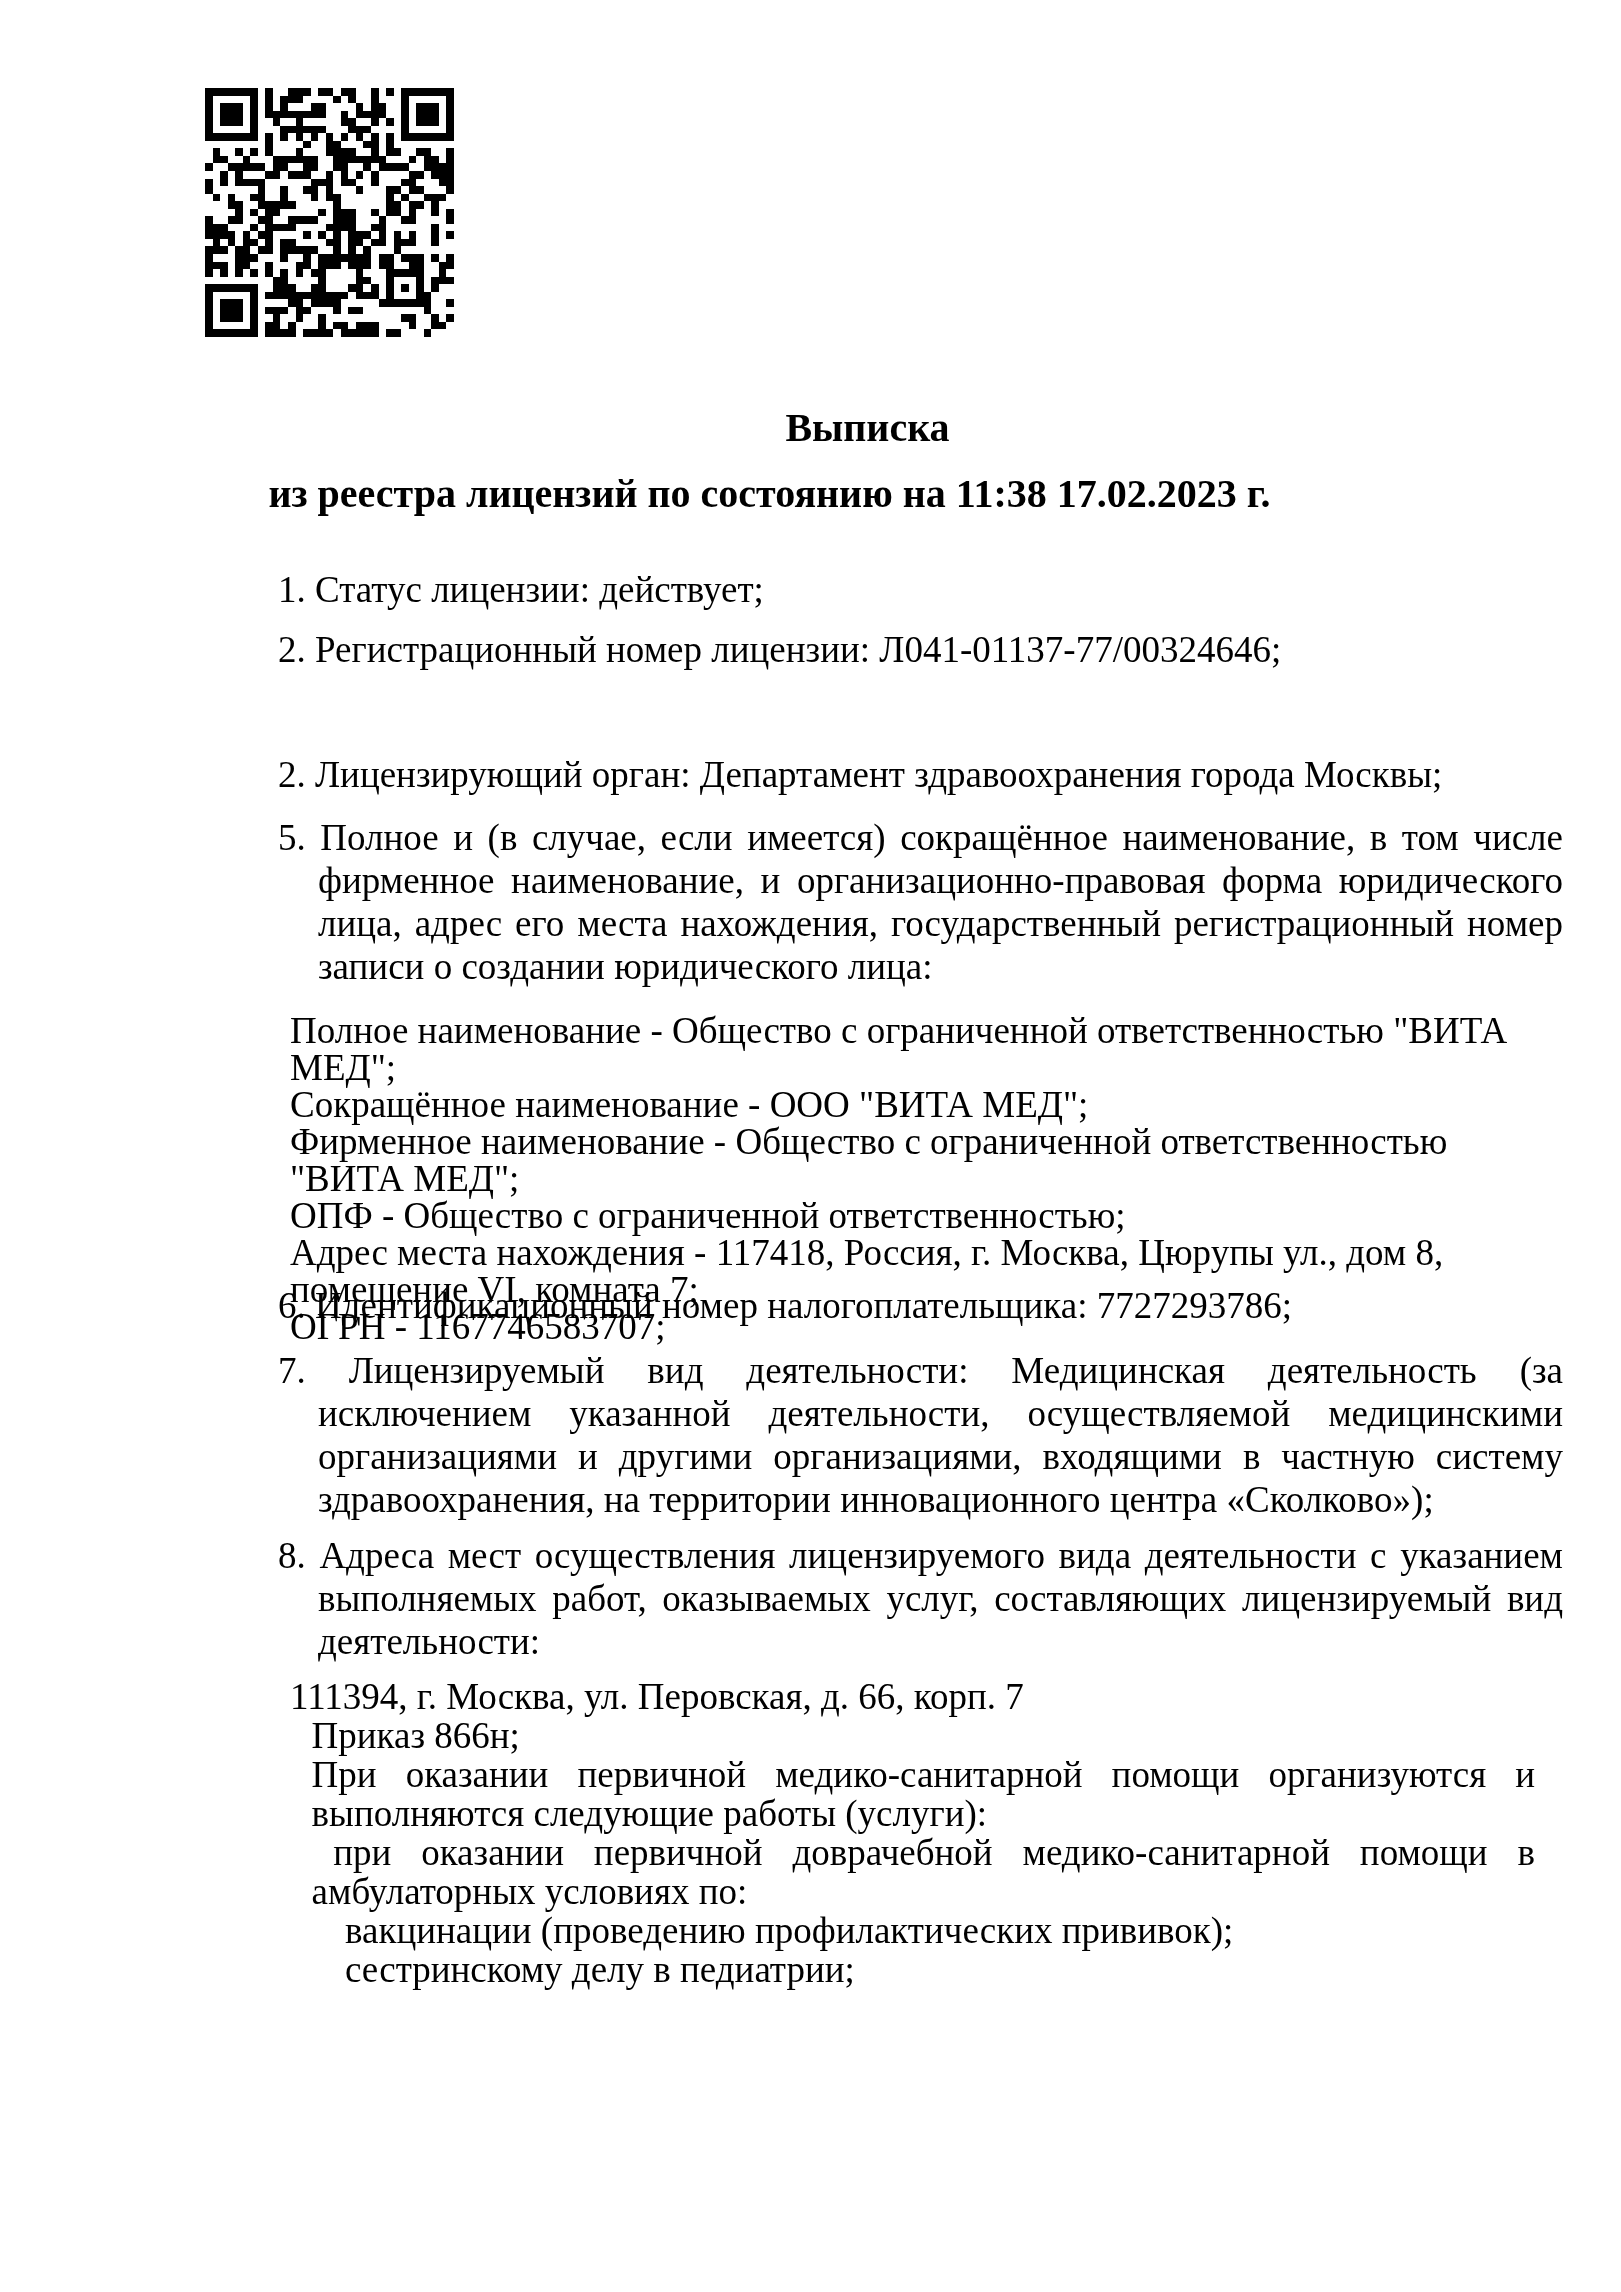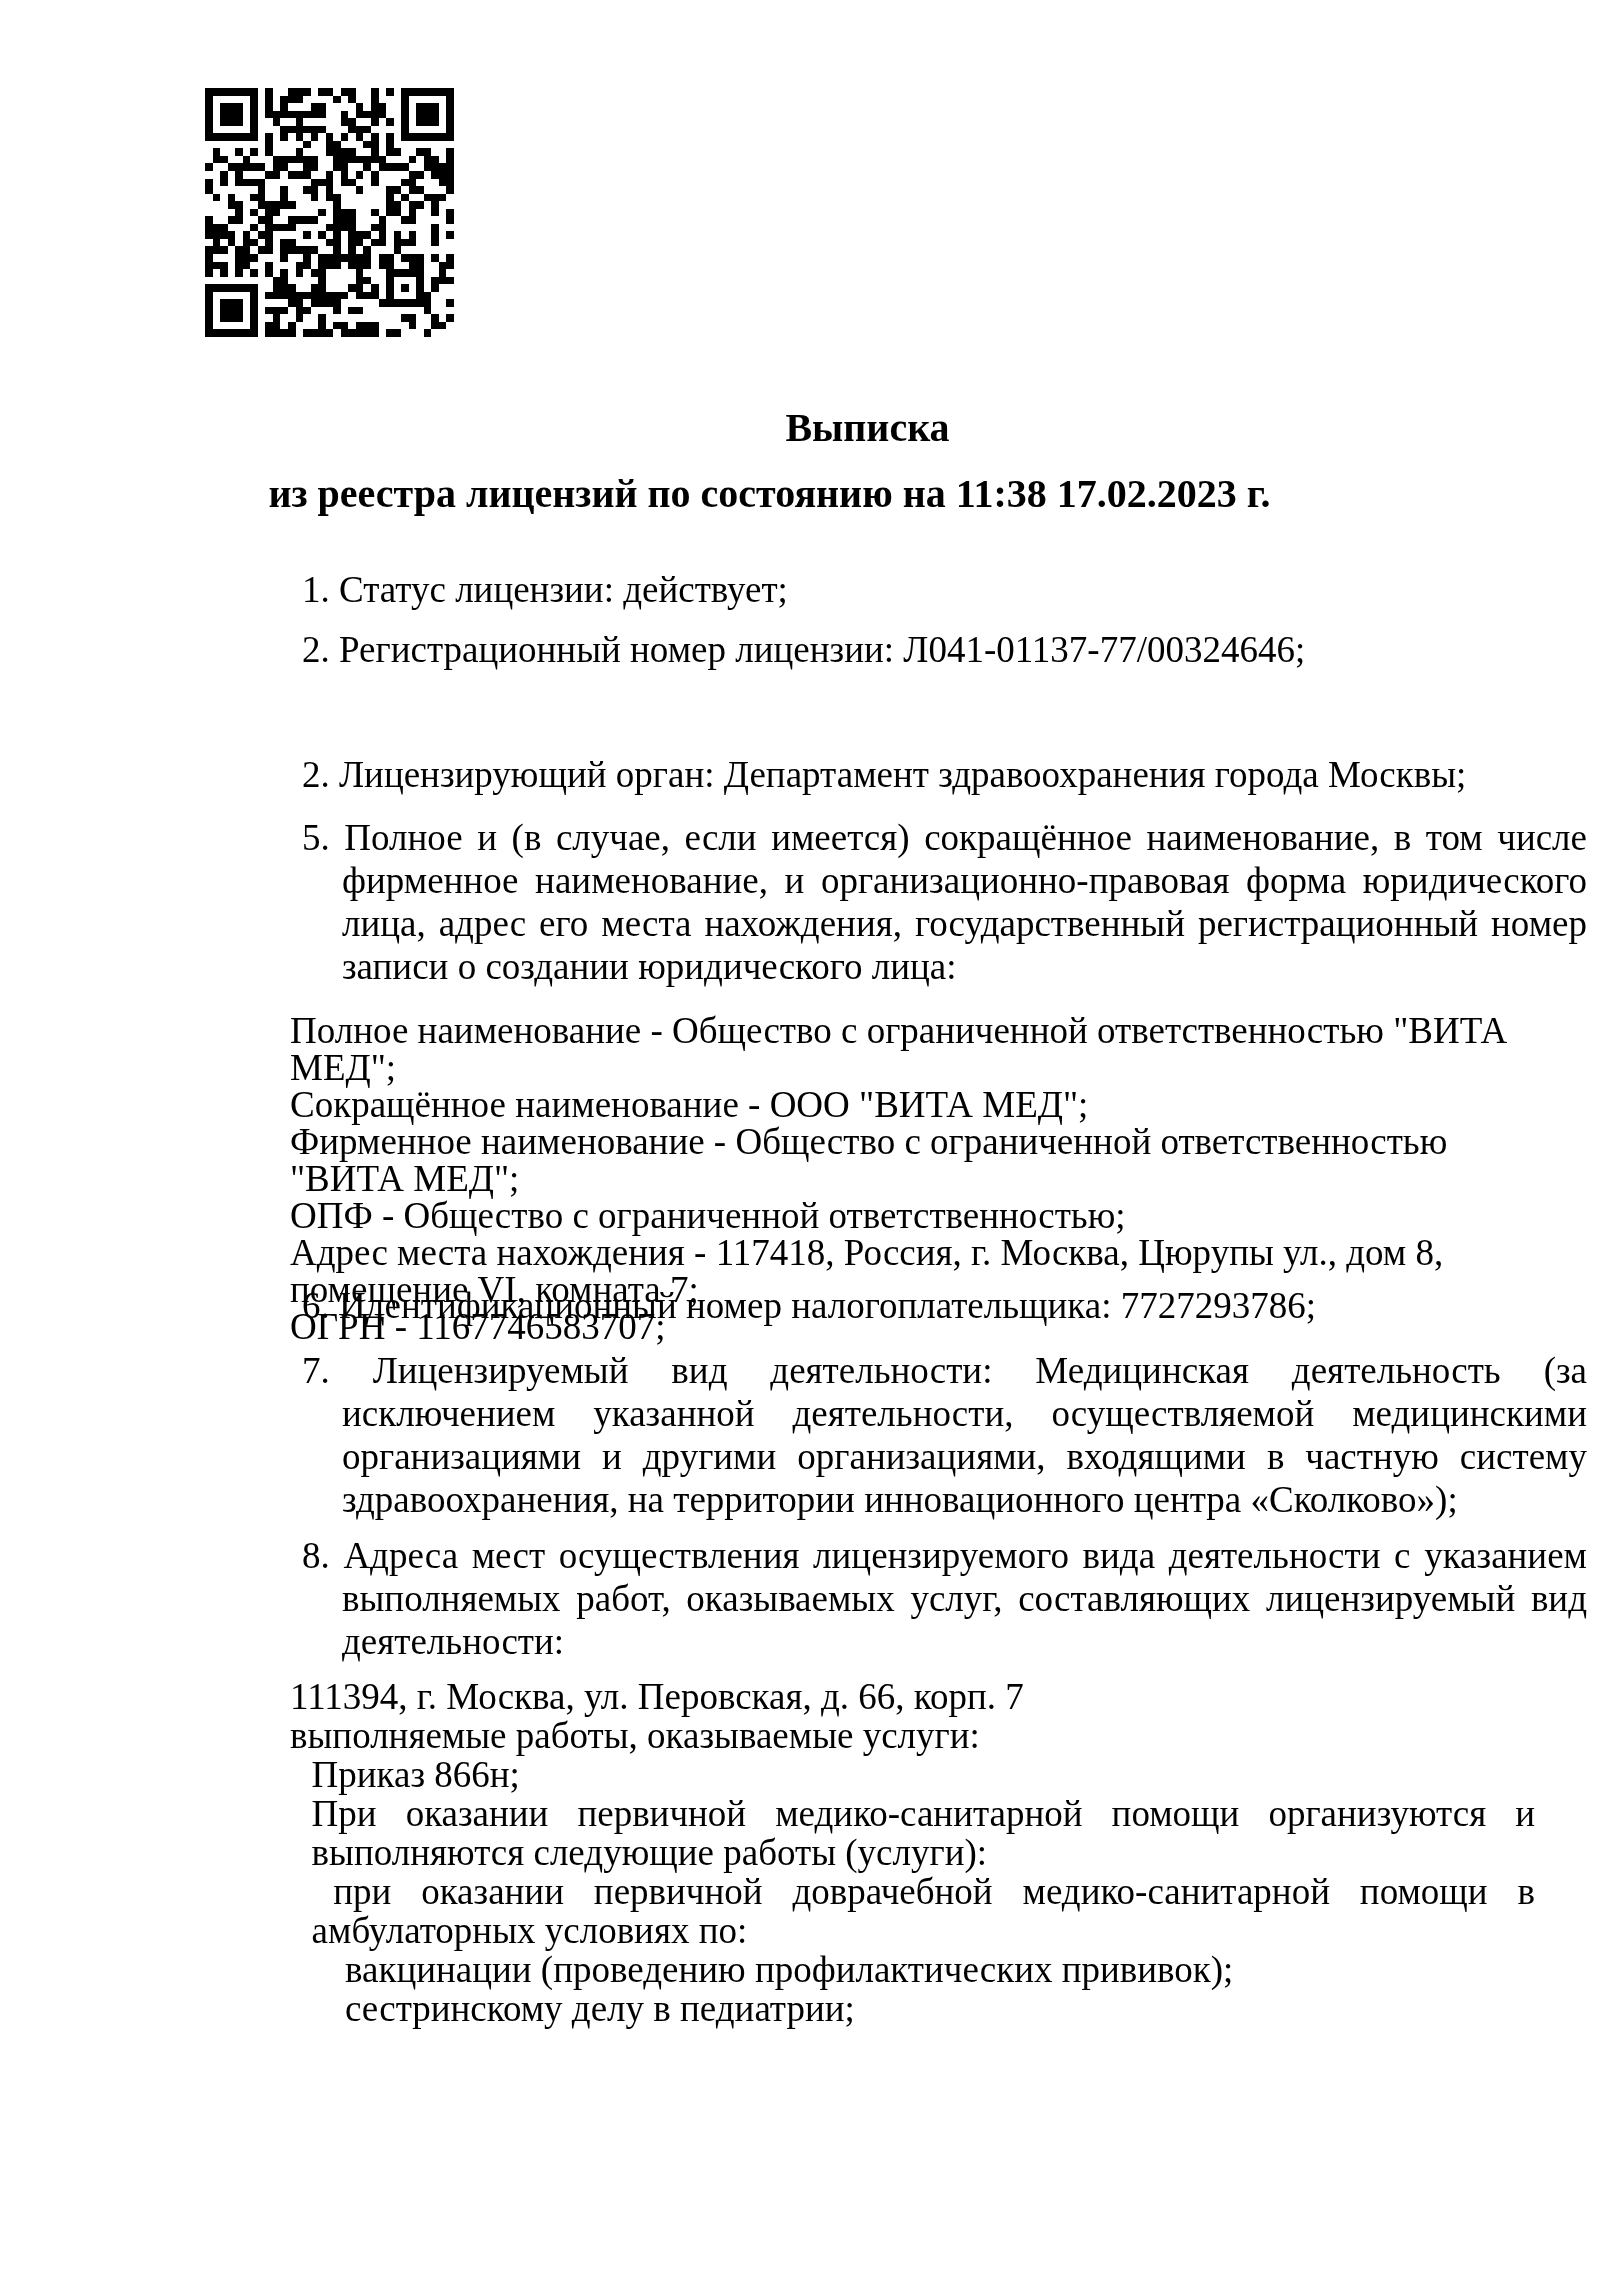--- a/index.html
+++ b/index.html
@@ -13,21 +13,21 @@
   .qr{position:absolute;left:205px;top:88px;width:249px;height:249px;}
   .doc-title{
     position:absolute;top:404px;left:0;width:1735px;
     text-align:center;font-size:40px;font-weight:bold;line-height:47px;
   }
   .doc-subtitle{
     position:absolute;top:470px;left:-98px;width:1735px;
     text-align:center;font-size:40px;font-weight:bold;line-height:47px;
   }
   .para{
-    position:absolute;left:302px;width:1245px;
+    position:absolute;left:278px;width:1245px;
     font-size:37px;line-height:43px;margin:0;
   }
   .hang{padding-left:40px;text-indent:-40px;text-align:justify;}
   #item-1{top:568px;} #item-2{top:628px;} #item-3{top:691px;} #item-4{top:753px;}
   #item-5{top:816px;} #item-6{top:1284px;} #item-7{top:1349px;} #item-8{top:1534px;}
   .company-block{
     position:absolute;left:290px;top:1012px;width:1264px;
     font-size:37px;line-height:37px;
   }
   .company-block p{margin:0;}
@@ -609,21 +609,20 @@
     <p>Адрес места нахождения - 117418, Россия, г. Москва, Цюрупы ул., дом 8, помещение VI, комната 7;</p>
     <p>ОГРН - 1167746583707;</p>
   </div>
 
   <p class="para" id="item-6">6. Идентификационный номер налогоплательщика: 7727293786;</p>
   <p class="para hang" id="item-7">7. Лицензируемый вид деятельности: Медицинская деятельность (за исключением указанной деятельности, осуществляемой медицинскими организациями и другими организациями, входящими в частную систему здравоохранения, на территории инновационного центра «Сколково»);</p>
   <p class="para hang" id="item-8">8. Адреса мест осуществления лицензируемого вида деятельности с указанием выполняемых работ, оказываемых услуг, составляющих лицензируемый вид деятельности:</p>
 
   <div class="address-block">
     <p>111394, г. Москва, ул. Перовская, д. 66, корп. 7</p>
-    <p>выполняемые работы, оказываемые услуги:</p>
     <p class="ind-1">Приказ 866н;</p>
     <p class="ind-1-just">При оказании первичной медико-санитарной помощи организуются и выполняются следующие работы (услуги):</p>
     <p class="ind-1-just-fi">при оказании первичной доврачебной медико-санитарной помощи в амбулаторных условиях по:</p>
     <p class="ind-2">вакцинации (проведению профилактических прививок);</p>
     <p class="ind-2">сестринскому делу в педиатрии;</p>
   </div>
 
 </div>
 
 

